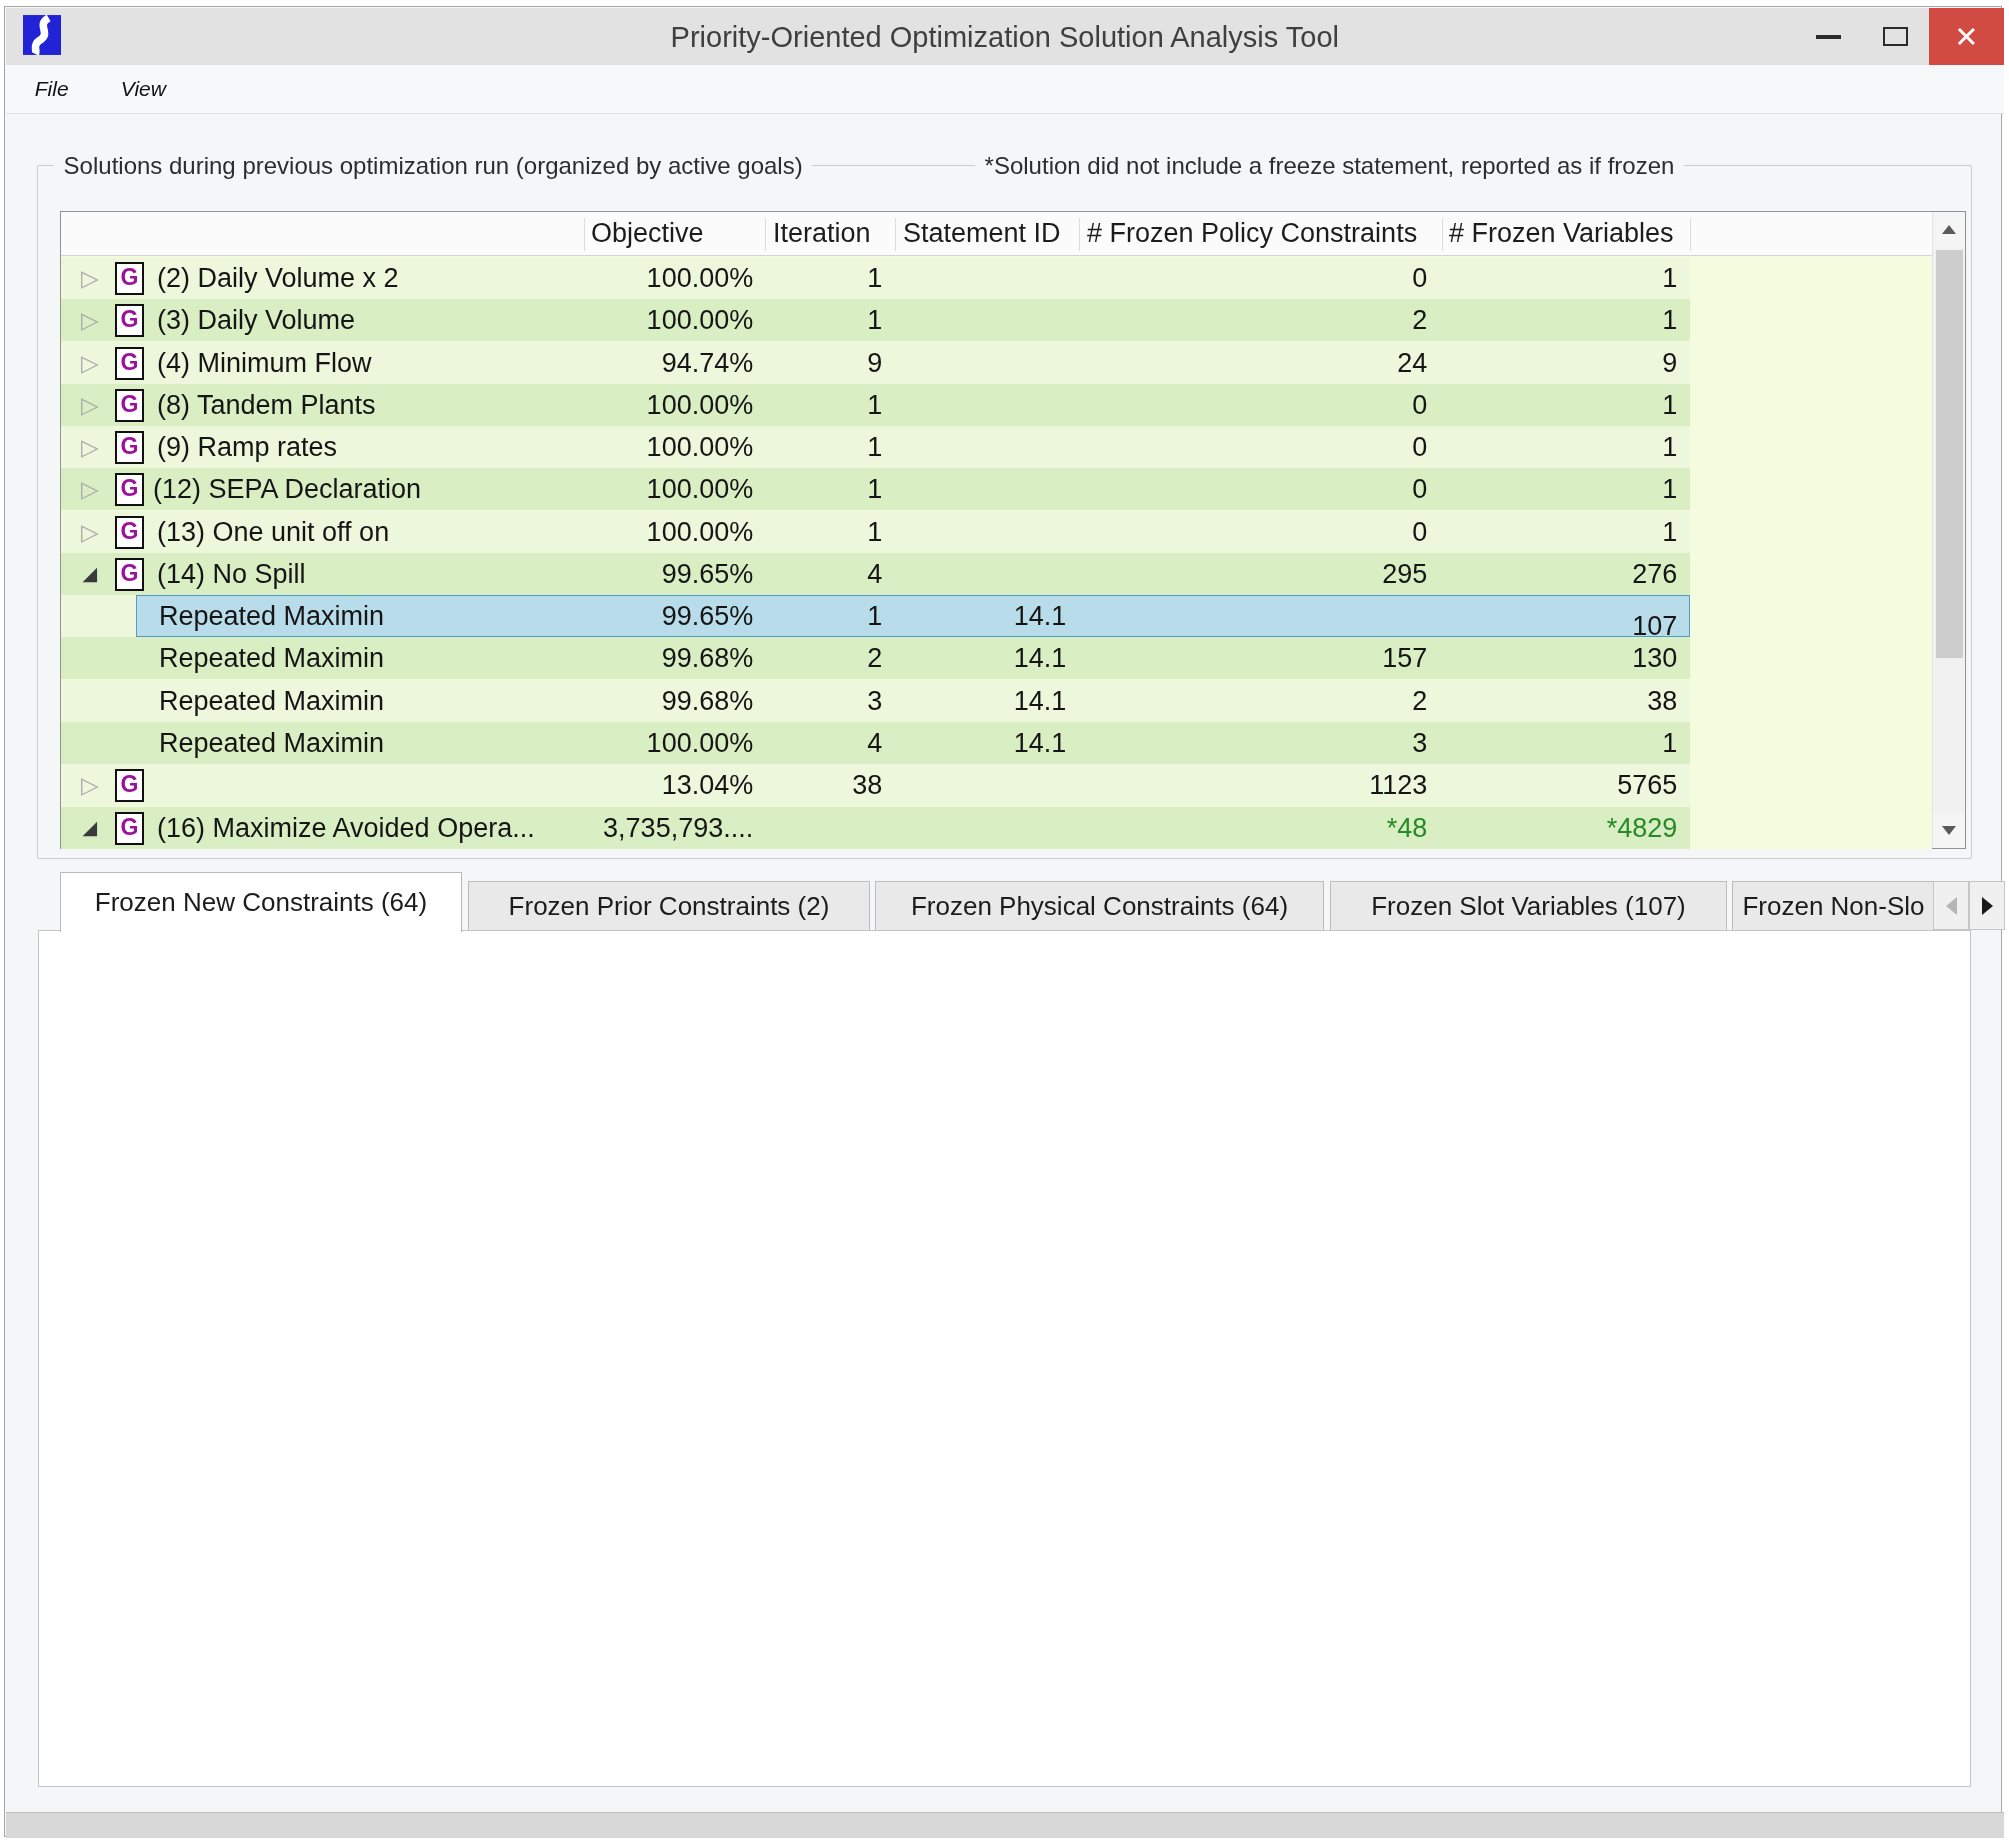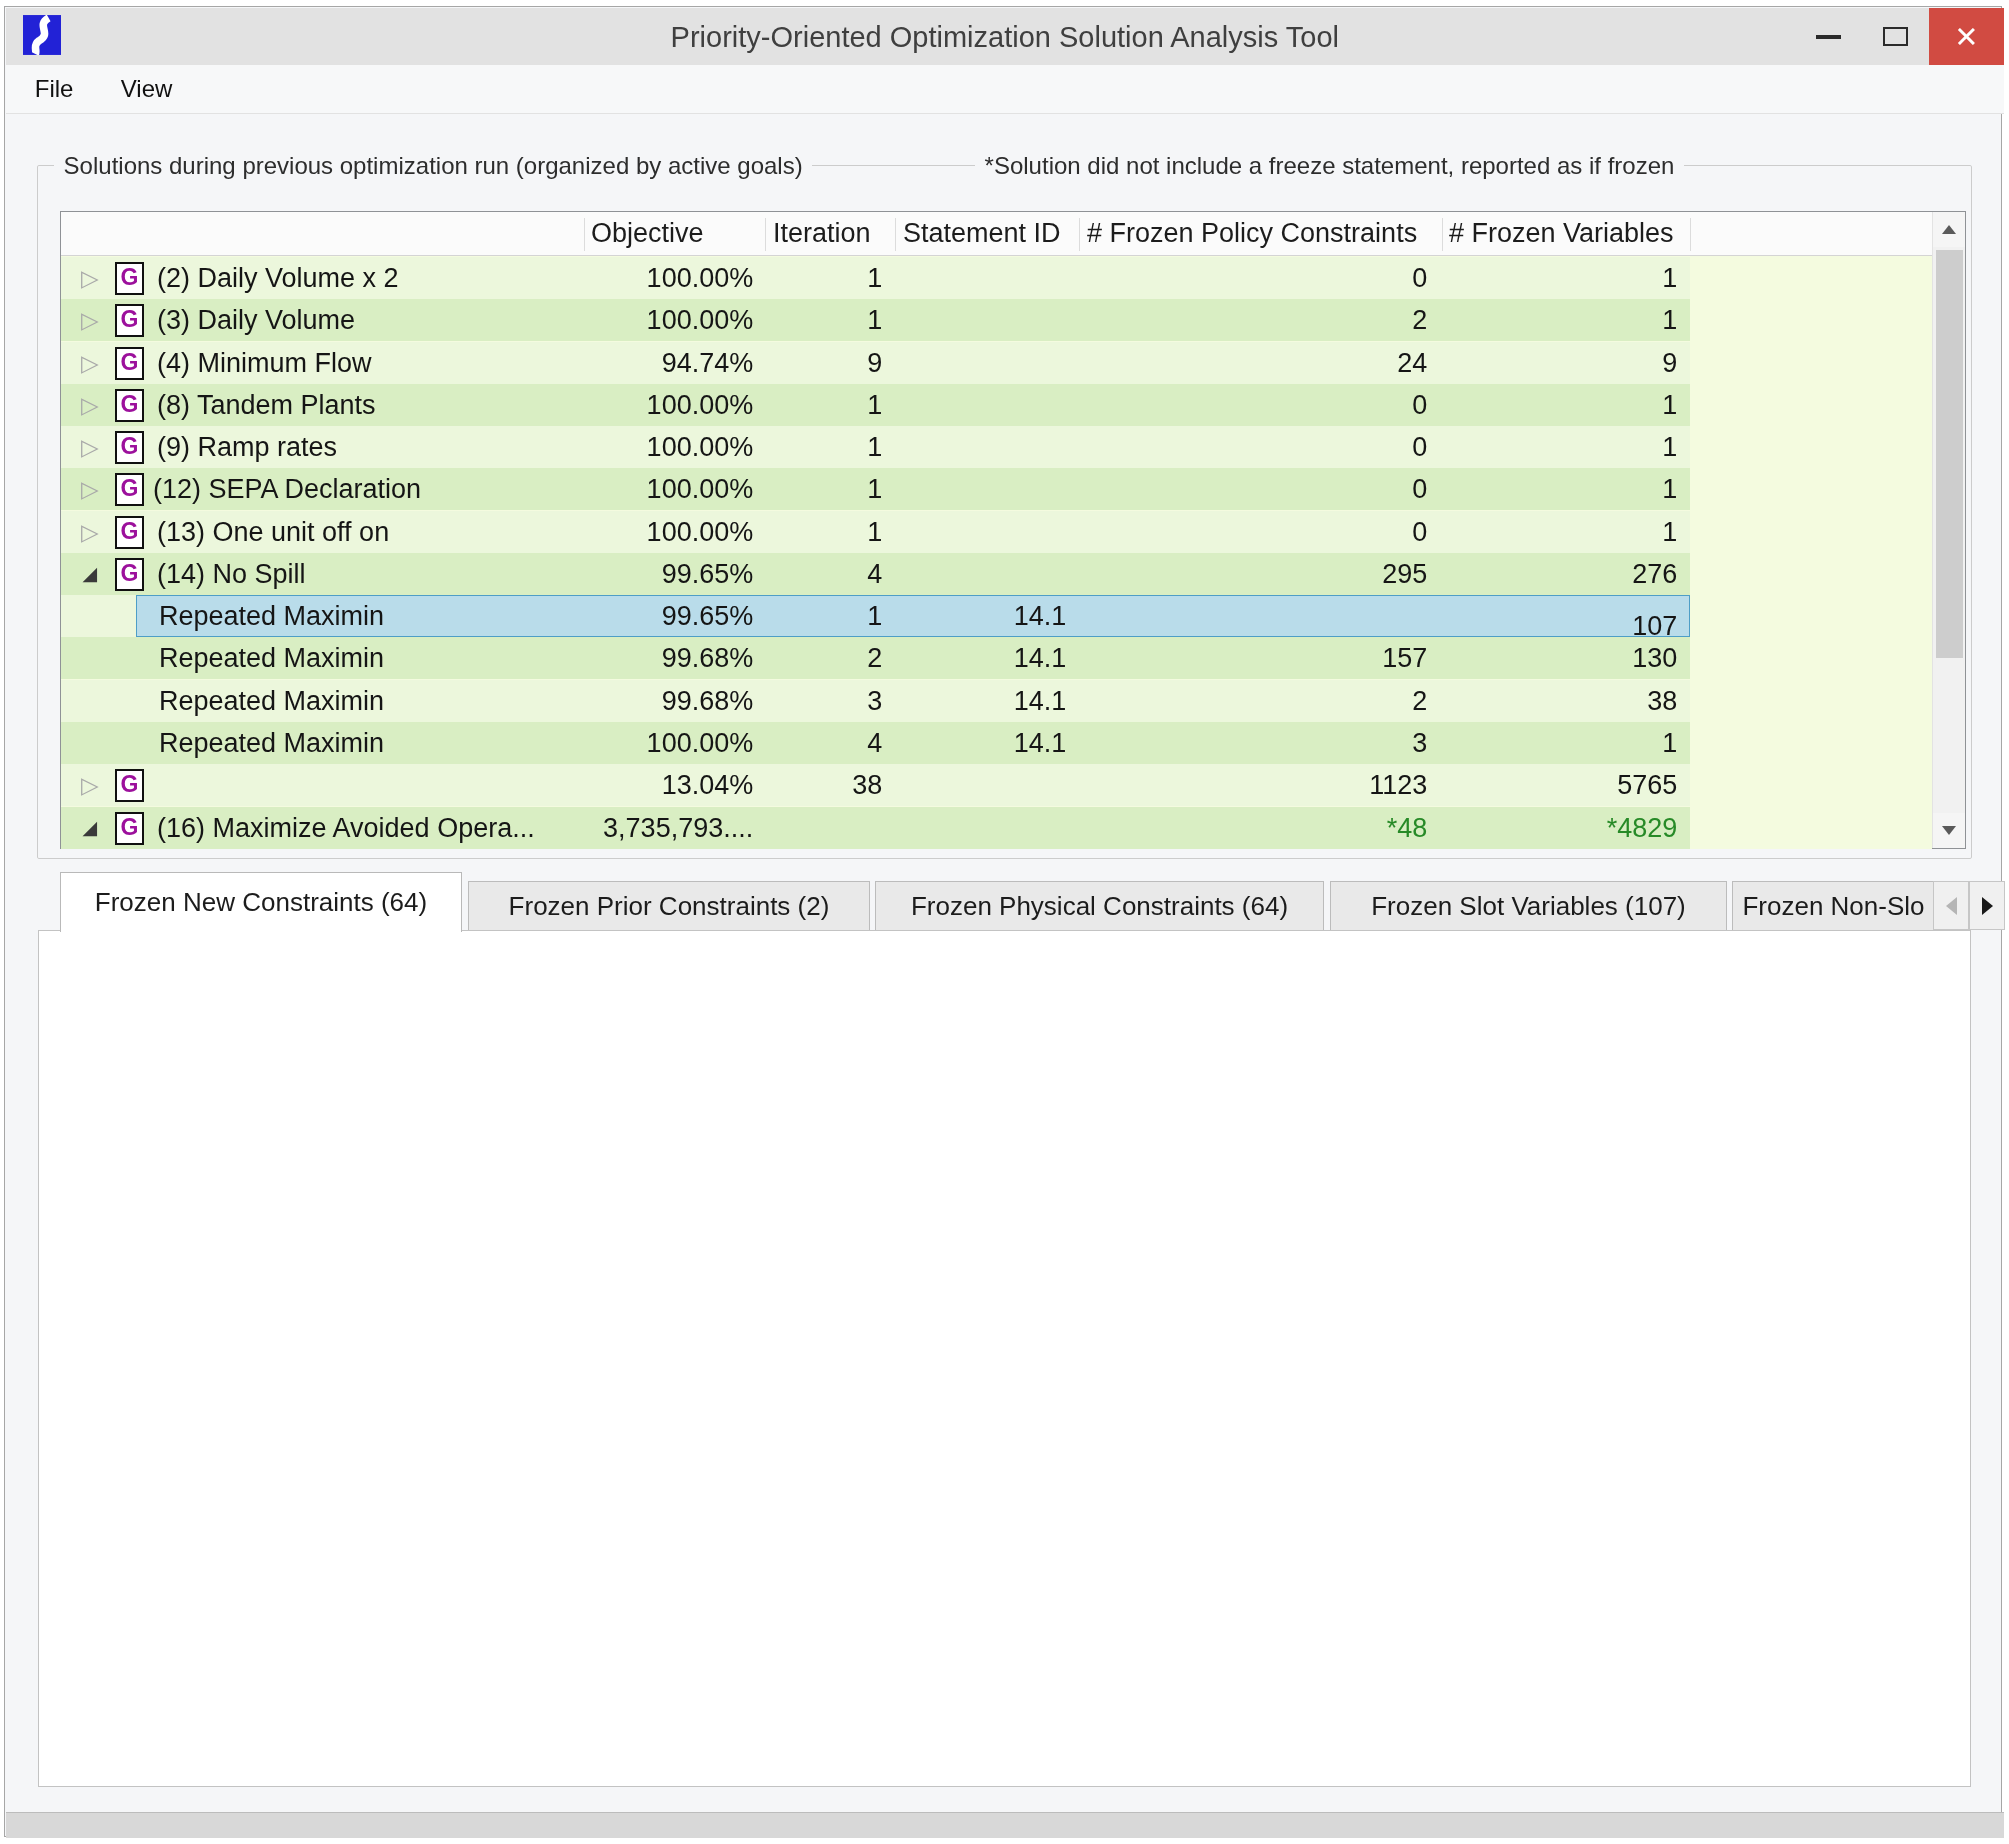--- a/index.html
+++ b/index.html
@@ -11,21 +11,21 @@
   .titlebar{left:5.8px;top:7.7px;width:1998px;height:58px;background:#e2e2e2;border-bottom:1px solid #c9c9c9;}
   .apptitle{left:5.8px;top:7.7px;width:1998px;height:58px;line-height:58px;text-align:center;font-size:29px;color:#3f3f3f;}
   .appicon{left:23px;top:15.4px;width:38px;height:40px;}
   .winbtn{top:7.7px;height:58px;display:flex;align-items:center;justify-content:center;}
   .btn-min{left:1795px;width:67px;}
   .btn-max{left:1862px;width:67px;}
   .btn-close{left:1929px;width:75px;background:#d14b42;color:#ffffff;font-size:29px;}
   .glyph-min{width:25px;height:3.8px;background:#2a2a2a;}
   .glyph-max{width:25px;height:19px;border:2.9px solid #2a2a2a;box-sizing:border-box;}
   .menubar{left:5.8px;top:65px;width:1998px;height:48px;background:#f7f8f9;border-bottom:1px solid #e2e2e2;}
-  .menuitem{top:65px;height:48px;line-height:48px;font-size:24px;color:#111;padding:0 5.8px;}
+  .menuitem{top:65px;height:48px;line-height:48px;font-size:21px;color:#111;padding:0 5.8px;font-style:italic;}
   .mi-file{left:29px;} .mi-view{left:115px;}
   .bottomstrip{left:5.8px;top:1812px;width:1998px;height:25px;background:#d8d8d8;border-top:1px solid #bcbcbc;}
   
   .groupbox{border:1px solid #cccccc;border-radius:1.9px;background:transparent;}
   .gb1{left:37px;top:165px;width:1933px;height:692px;}
   .gblabel{height:33px;line-height:33px;font-size:24px;color:#2d2d2d;padding:0 9.6px;white-space:nowrap;}
   .lbl1{left:54px;top:149px;background:#f5f6f8;}
   .note1{left:975px;top:149px;background:#f5f6f8;}
   .gb2{left:61px;top:976px;width:1891px;height:784px;border-color:#d6d6d6;}
   .lbl2{left:81px;top:960px;background:#ffffff;}

